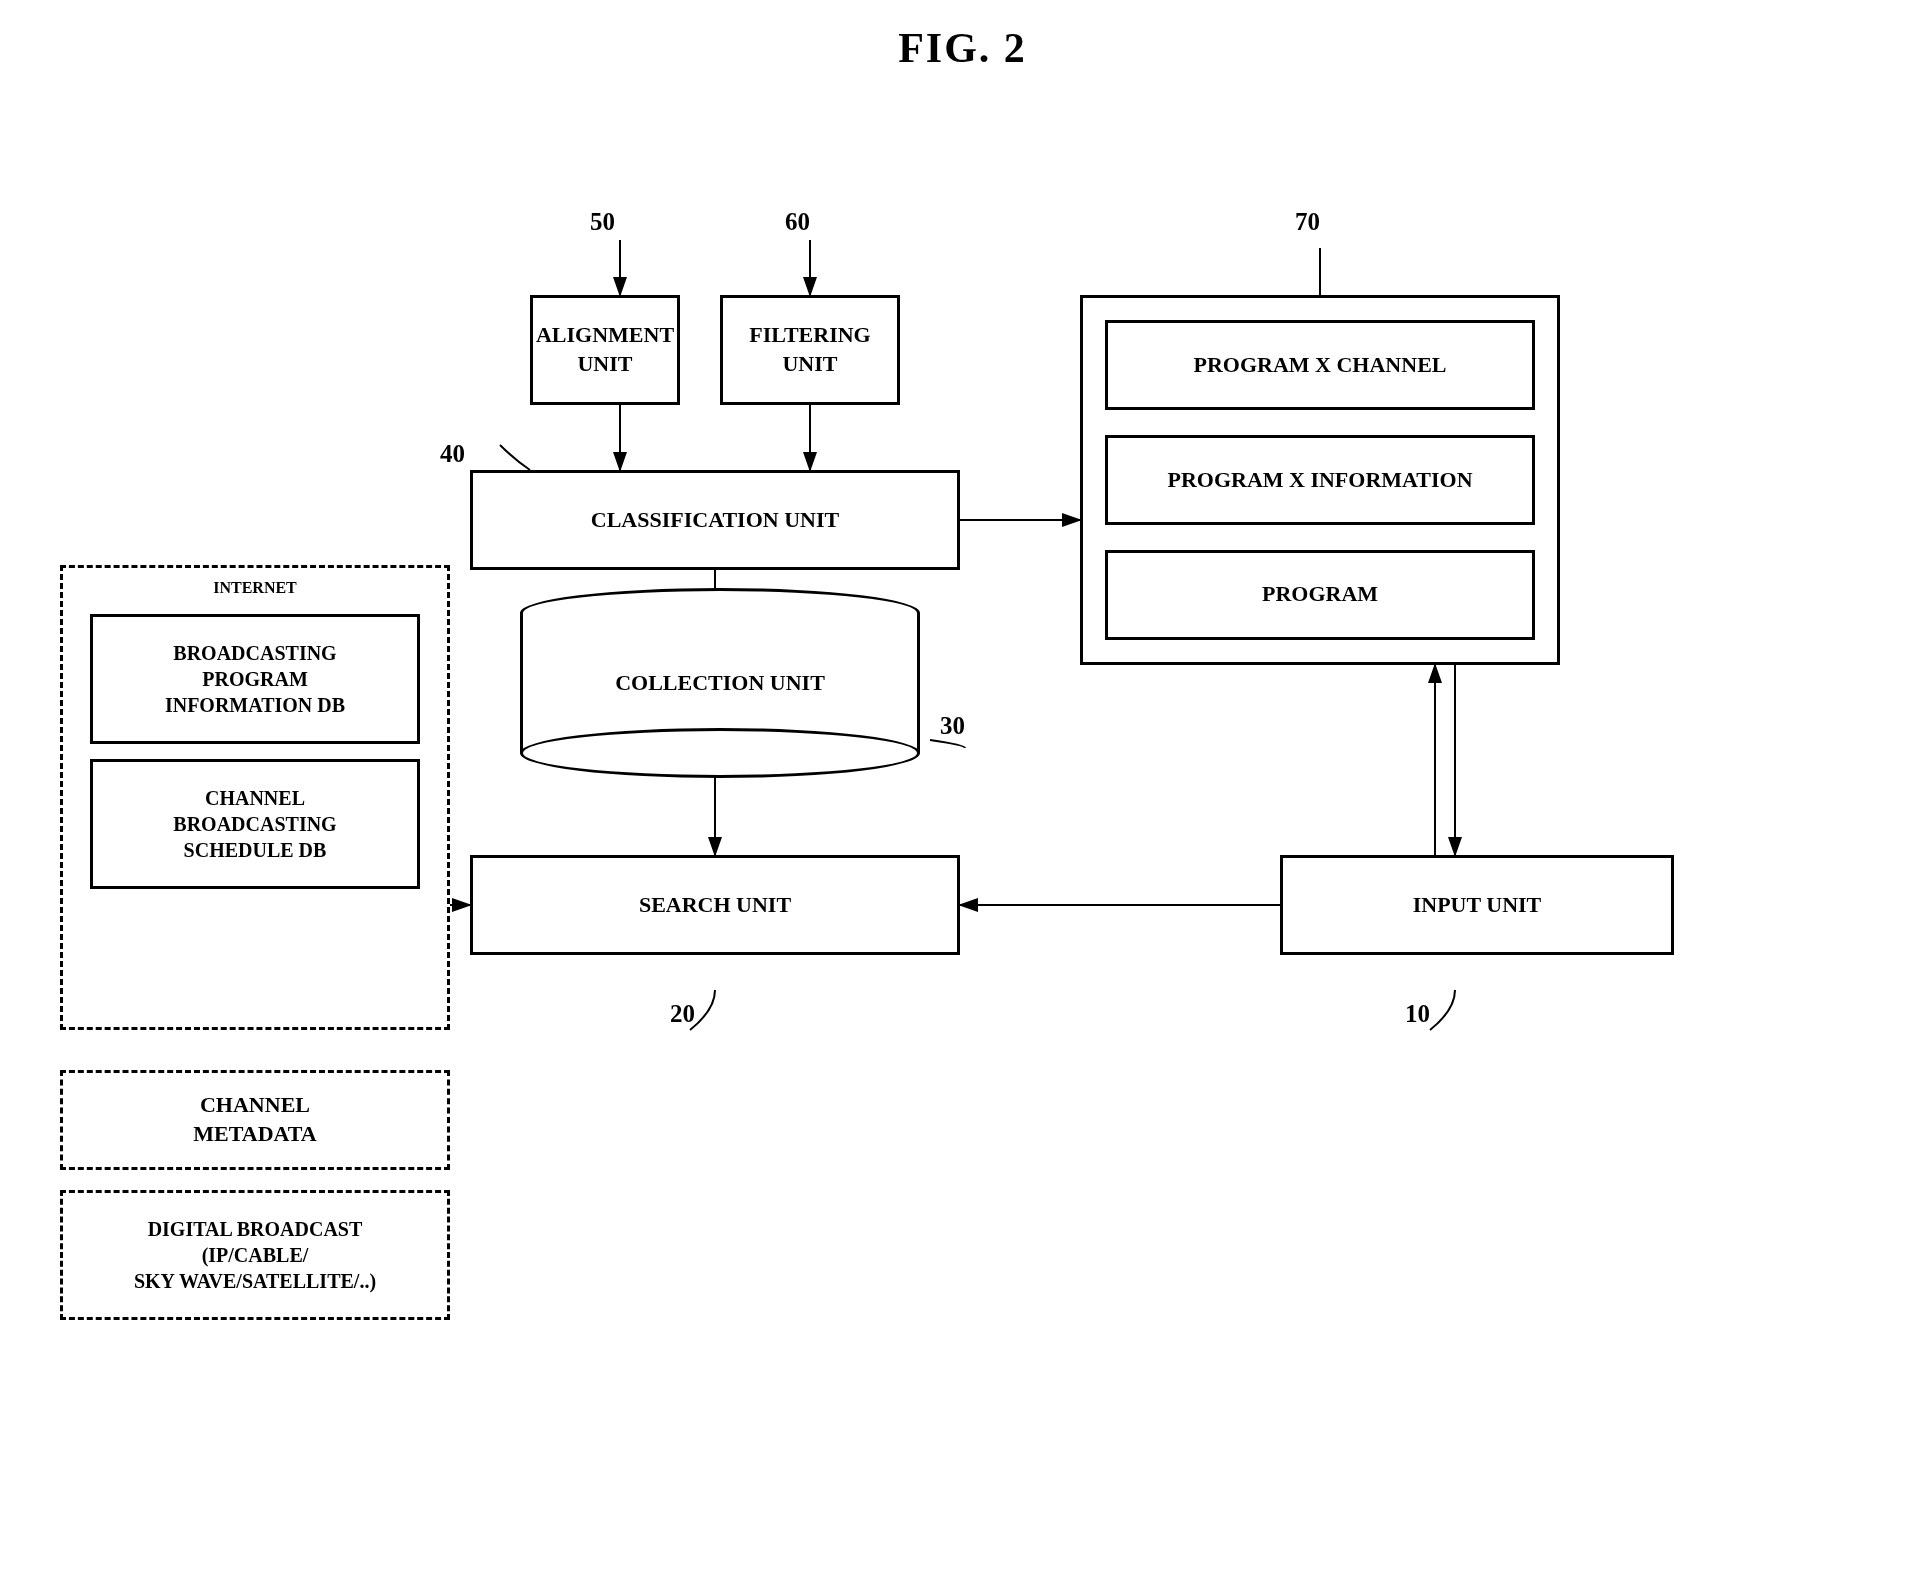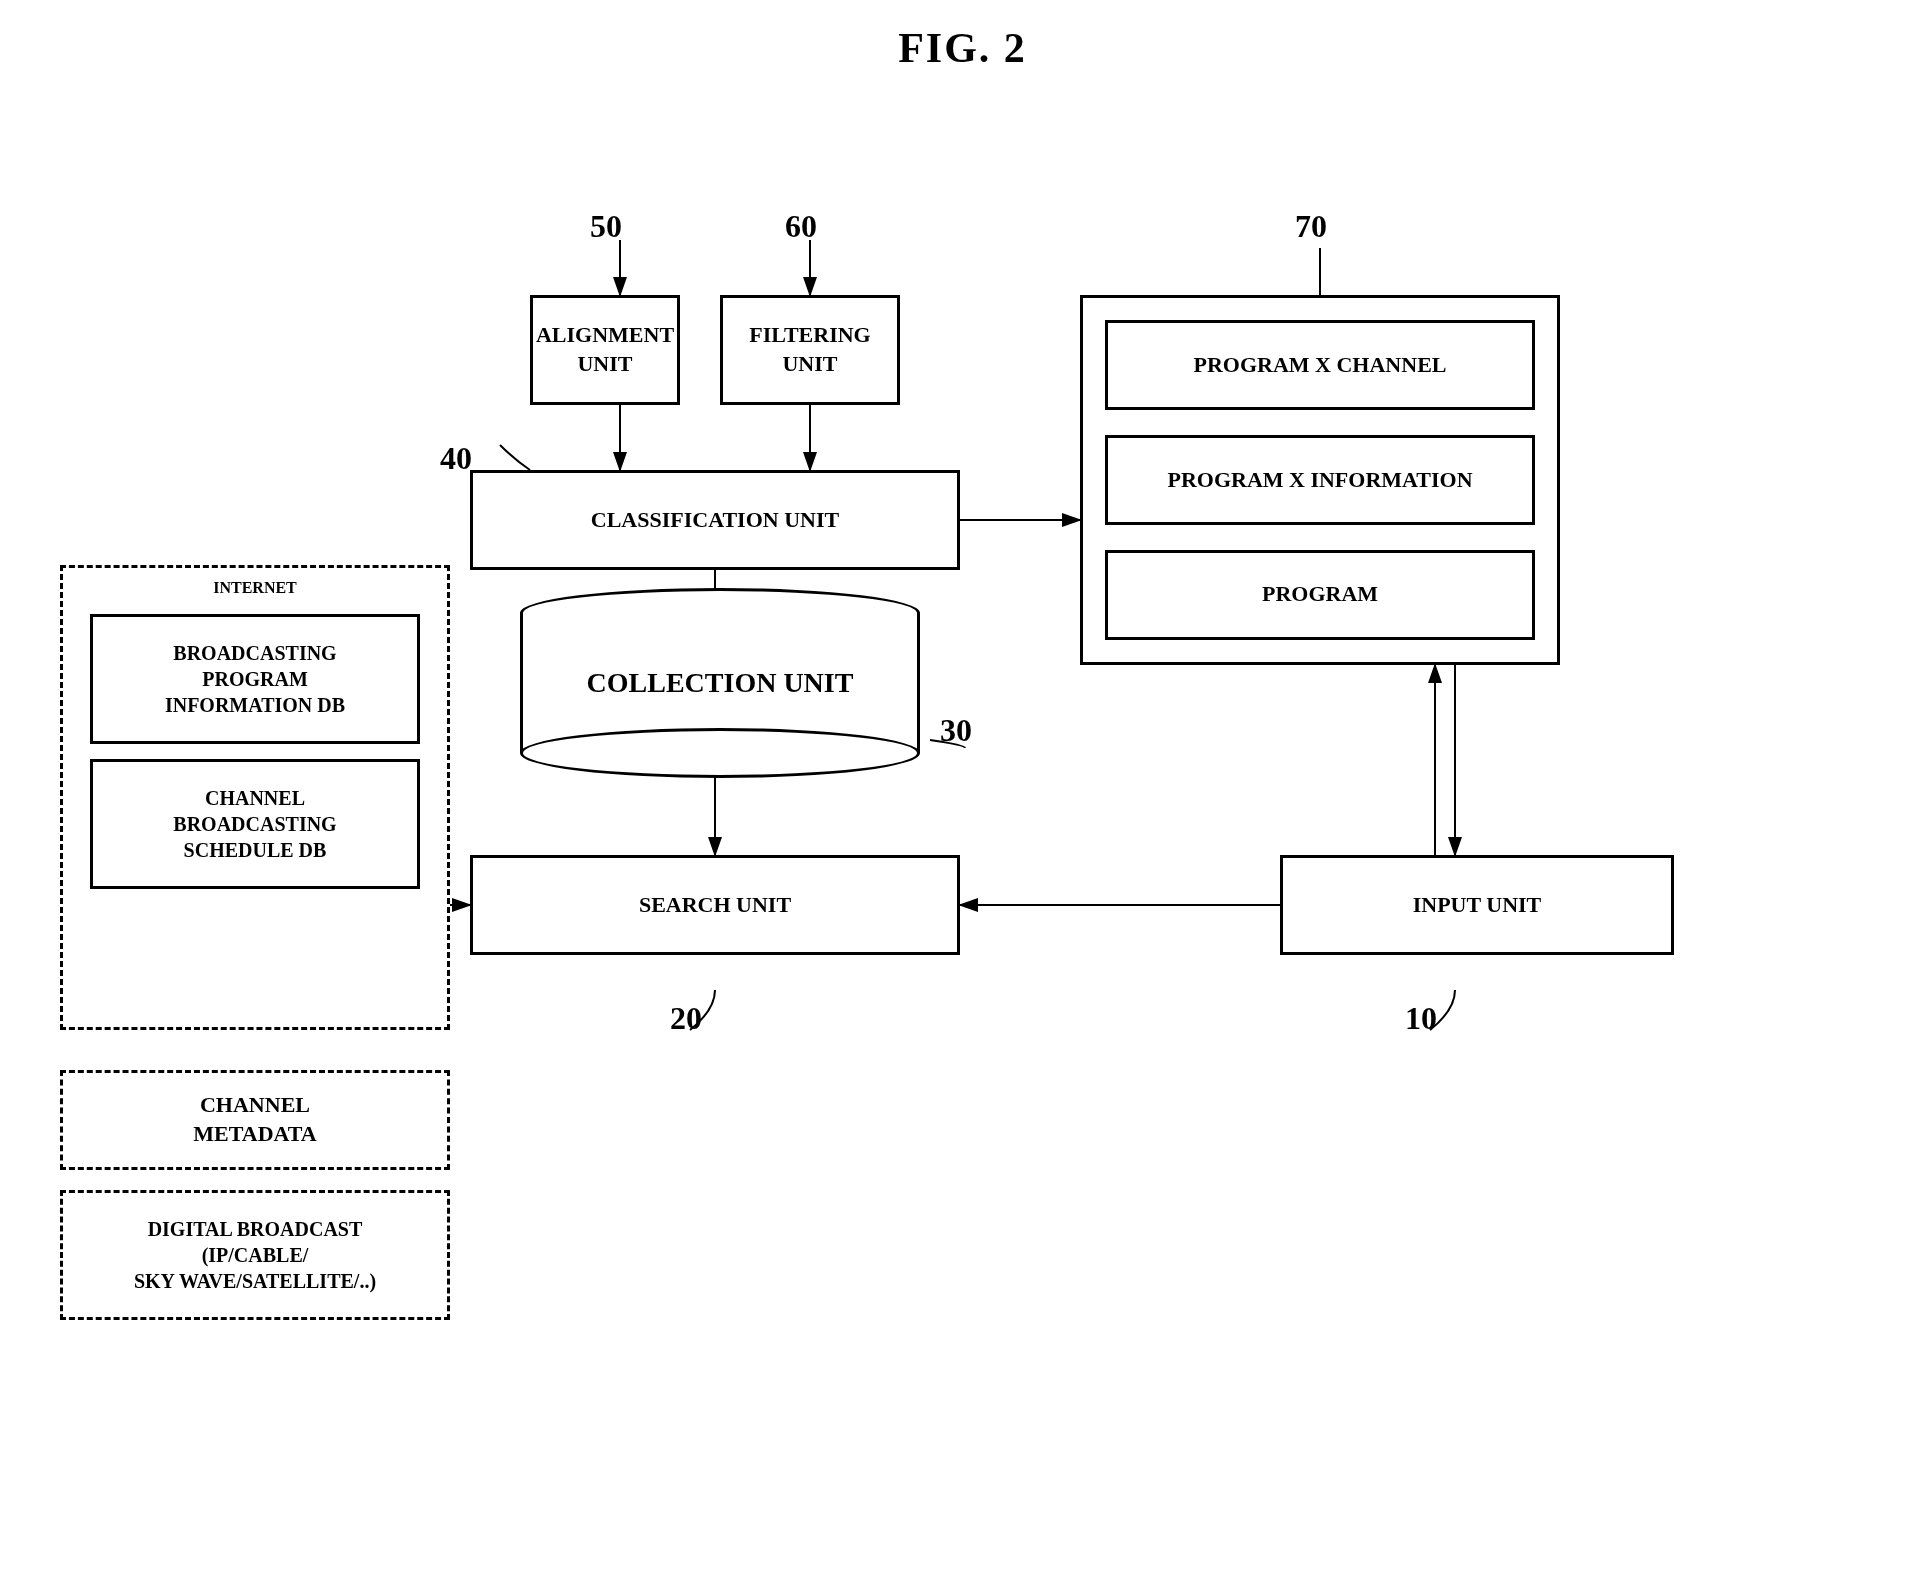--- a/index.html
+++ b/index.html
@@ -42,21 +42,21 @@
       line-height: 1.3;
     }
 
     .box-dashed {
       border: 3px dashed #000;
     }
 
     
     .ref-num {
       position: absolute;
-      font-size: 32px;
+      font-size: 25px;
       font-weight: bold;
     }
 
     
     .arrows-svg {
       position: absolute;
       top: 0;
       left: 0;
       width: 1925px;
       height: 1490px;
@@ -132,21 +132,21 @@
 
   <div class="box" style="left:470px; top:370px; width:490px; height:100px;">
     <span>CLASSIFICATION UNIT</span>
   </div>
 
   <div style="position:absolute; left:520px; top:488px; width:400px; height:190px;">
 
     <div style="position:absolute; top:0; left:0; width:400px; height:50px; border:3px solid #000; border-radius:50%; background:#fff;"></div>
 
     <div style="position:absolute; top:25px; left:0; width:400px; height:140px; border-left:3px solid #000; border-right:3px solid #000; background:#fff; display:flex; align-items:center; justify-content:center;">
-      <span style="font-size:28px; font-weight:bold; text-align:center;">COLLECTION UNIT</span>
+      <span style="font-size:22px; font-weight:bold; text-align:center;">COLLECTION UNIT</span>
     </div>
 
     <div style="position:absolute; top:140px; left:0; width:400px; height:50px; border:3px solid #000; border-radius:50%; background:#fff;"></div>
   </div>
 
   <div class="box" style="left:470px; top:755px; width:490px; height:100px;">
     <span>SEARCH UNIT</span>
   </div>
 
   <div class="box" style="left:1280px; top:755px; width:394px; height:100px;">

